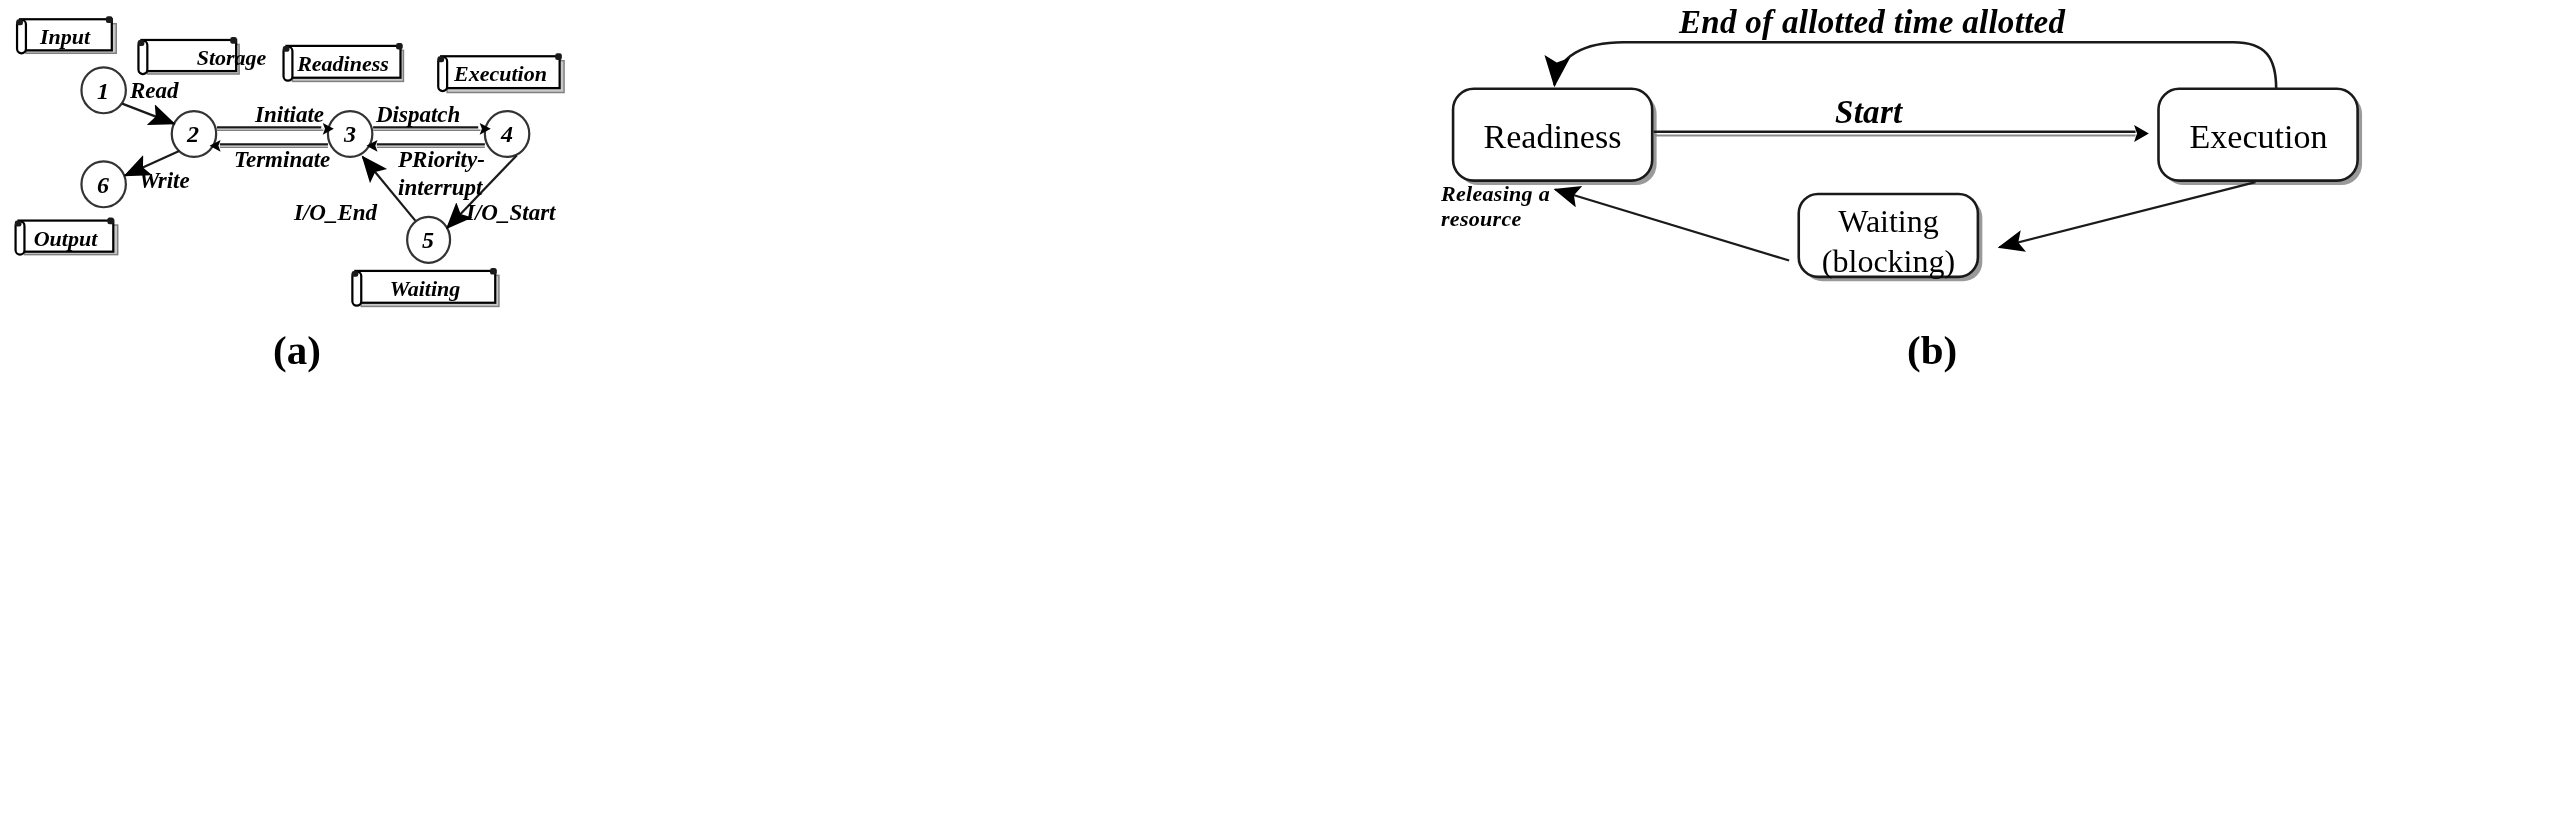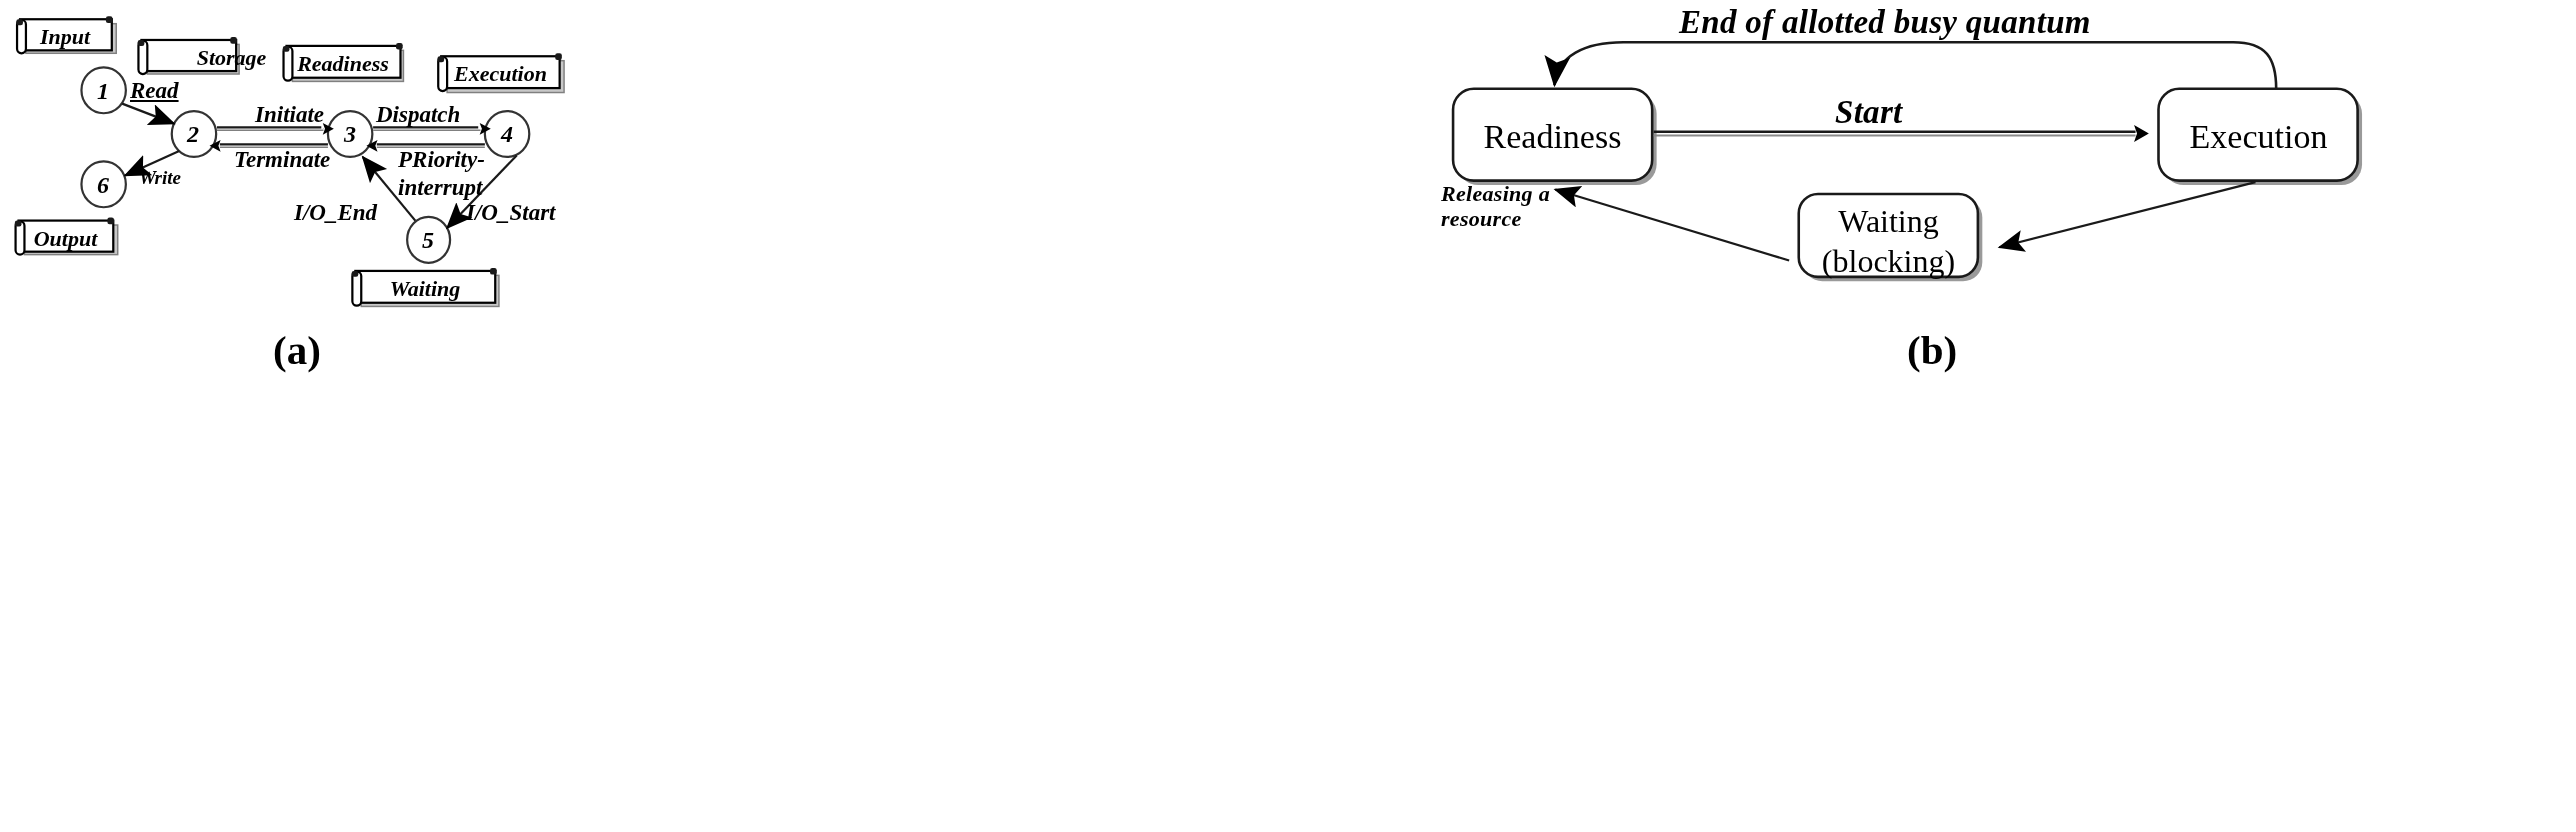--- a/index.html
+++ b/index.html
@@ -197,38 +197,38 @@
   <div class="scroll-label" style="left:18px;top:226px;width:95px;font-size:22px;">Output</div>
   <div class="scroll-label" style="left:355px;top:276px;width:140px;font-size:22px;">Waiting</div>
 
   <div class="node-num" style="left:88px;top:78px;width:30px;font-size:24px;">1</div>
   <div class="node-num" style="left:178px;top:121px;width:30px;font-size:24px;">2</div>
   <div class="node-num" style="left:335px;top:121px;width:30px;font-size:24px;">3</div>
   <div class="node-num" style="left:492px;top:121px;width:30px;font-size:24px;">4</div>
   <div class="node-num" style="left:413px;top:227px;width:30px;font-size:24px;">5</div>
   <div class="node-num" style="left:88px;top:172px;width:30px;font-size:24px;">6</div>
 
-  <div class="edge-lbl" style="left:130px;top:77px;font-size:23px;text-decoration:underline;">Read</div>
-  <div class="edge-lbl" style="left:139px;top:167px;font-size:19px;text-align:right;">Write</div>
+  <div class="edge-lbl" style="left:130px;top:77px;font-size:23px;">Read</div>
+  <div class="edge-lbl" style="left:139px;top:167px;font-size:23px;text-align:right;">Write</div>
   <div class="edge-lbl" style="left:219px;top:101px;font-size:23px;margin-left:36px;">Initiate</div>
   <div class="edge-lbl" style="left:234px;top:146px;font-size:23px;">Terminate</div>
   <div class="edge-lbl" style="left:376px;top:101px;font-size:23px;">Dispatch</div>
   <div class="edge-lbl" style="left:398px;top:146px;font-size:23px;">PRiority-
 interrupt</div>
   <div class="edge-lbl" style="left:294px;top:199px;font-size:23px;">I/O_End</div>
   <div class="edge-lbl" style="left:466px;top:199px;font-size:23px;font-family:Liberation Serif, serif;">I/O_Start</div>
 
   <div class="caption" style="left:273px;top:326px;">(a)</div>
 
   <div class="rr-label" style="left:1453px;top:116px;width:199px;font-size:34px;">Readiness</div>
   <div class="rr-label" style="left:2159px;top:116px;width:199px;font-size:34px;">Execution</div>
   <div class="rr-label" style="left:1799px;top:201px;width:179px;font-size:32px;">Waiting
 (blocking)</div>
 
   <div class="lbl" style="left:1835px;top:94px;font-size:33px;">Start</div>
-  <div class="lbl" style="left:1679px;top:4.4px;font-size:33px;">End of allotted busy quantum</div>
+  <div class="lbl" style="left:1679px;top:4.4px;font-size:33px;">End of allotted time allotted</div>
   <div class="lbl" style="left:1441px;top:182px;font-size:22px;text-align:left;">Releasing a
 resource</div>
 
   <div class="caption" style="left:1907px;top:326px;">(b)</div>
 
 </div>
 
 
 </body></html>

